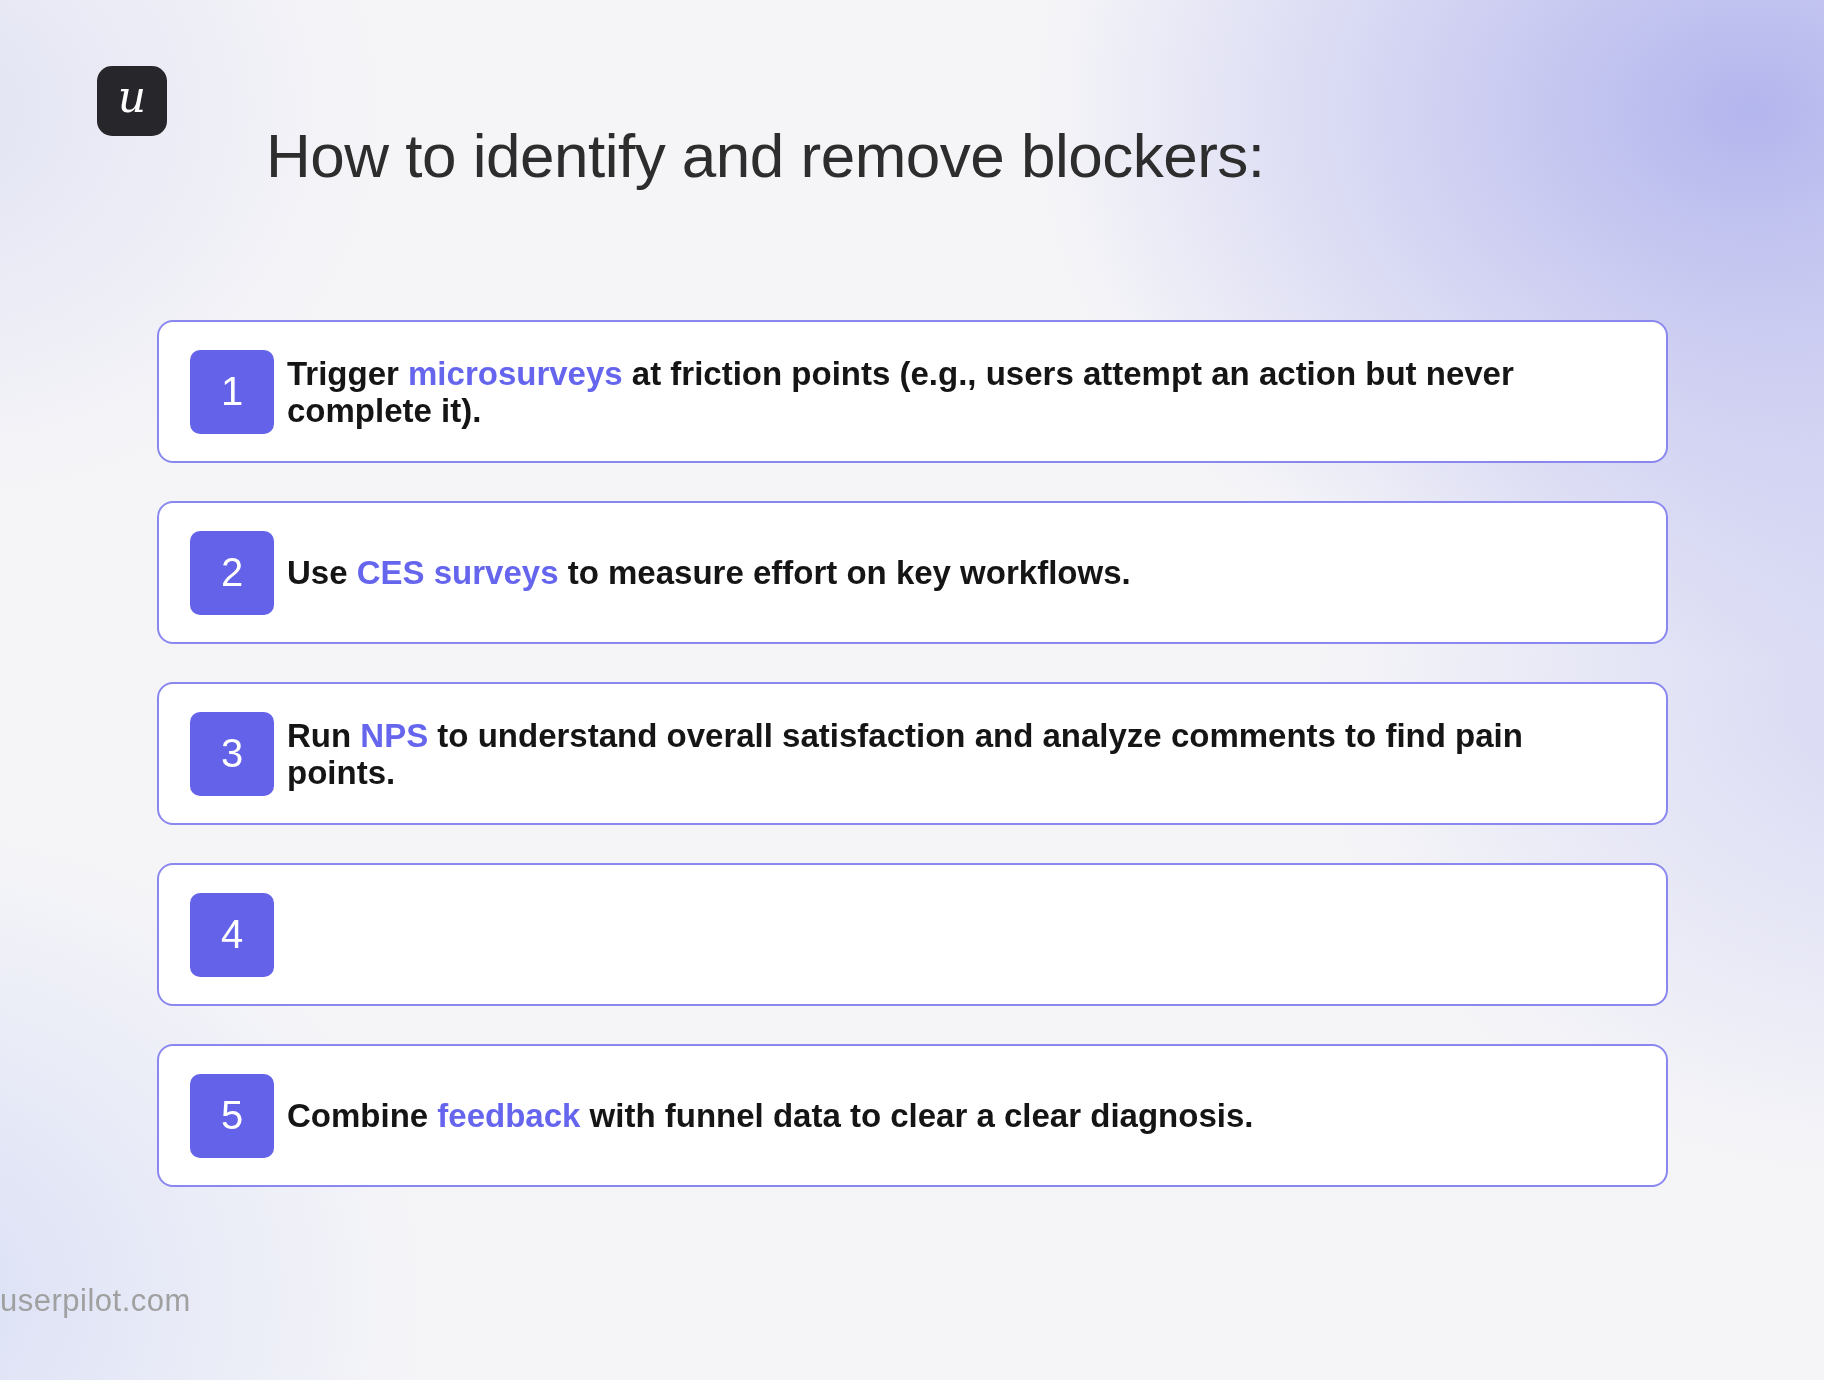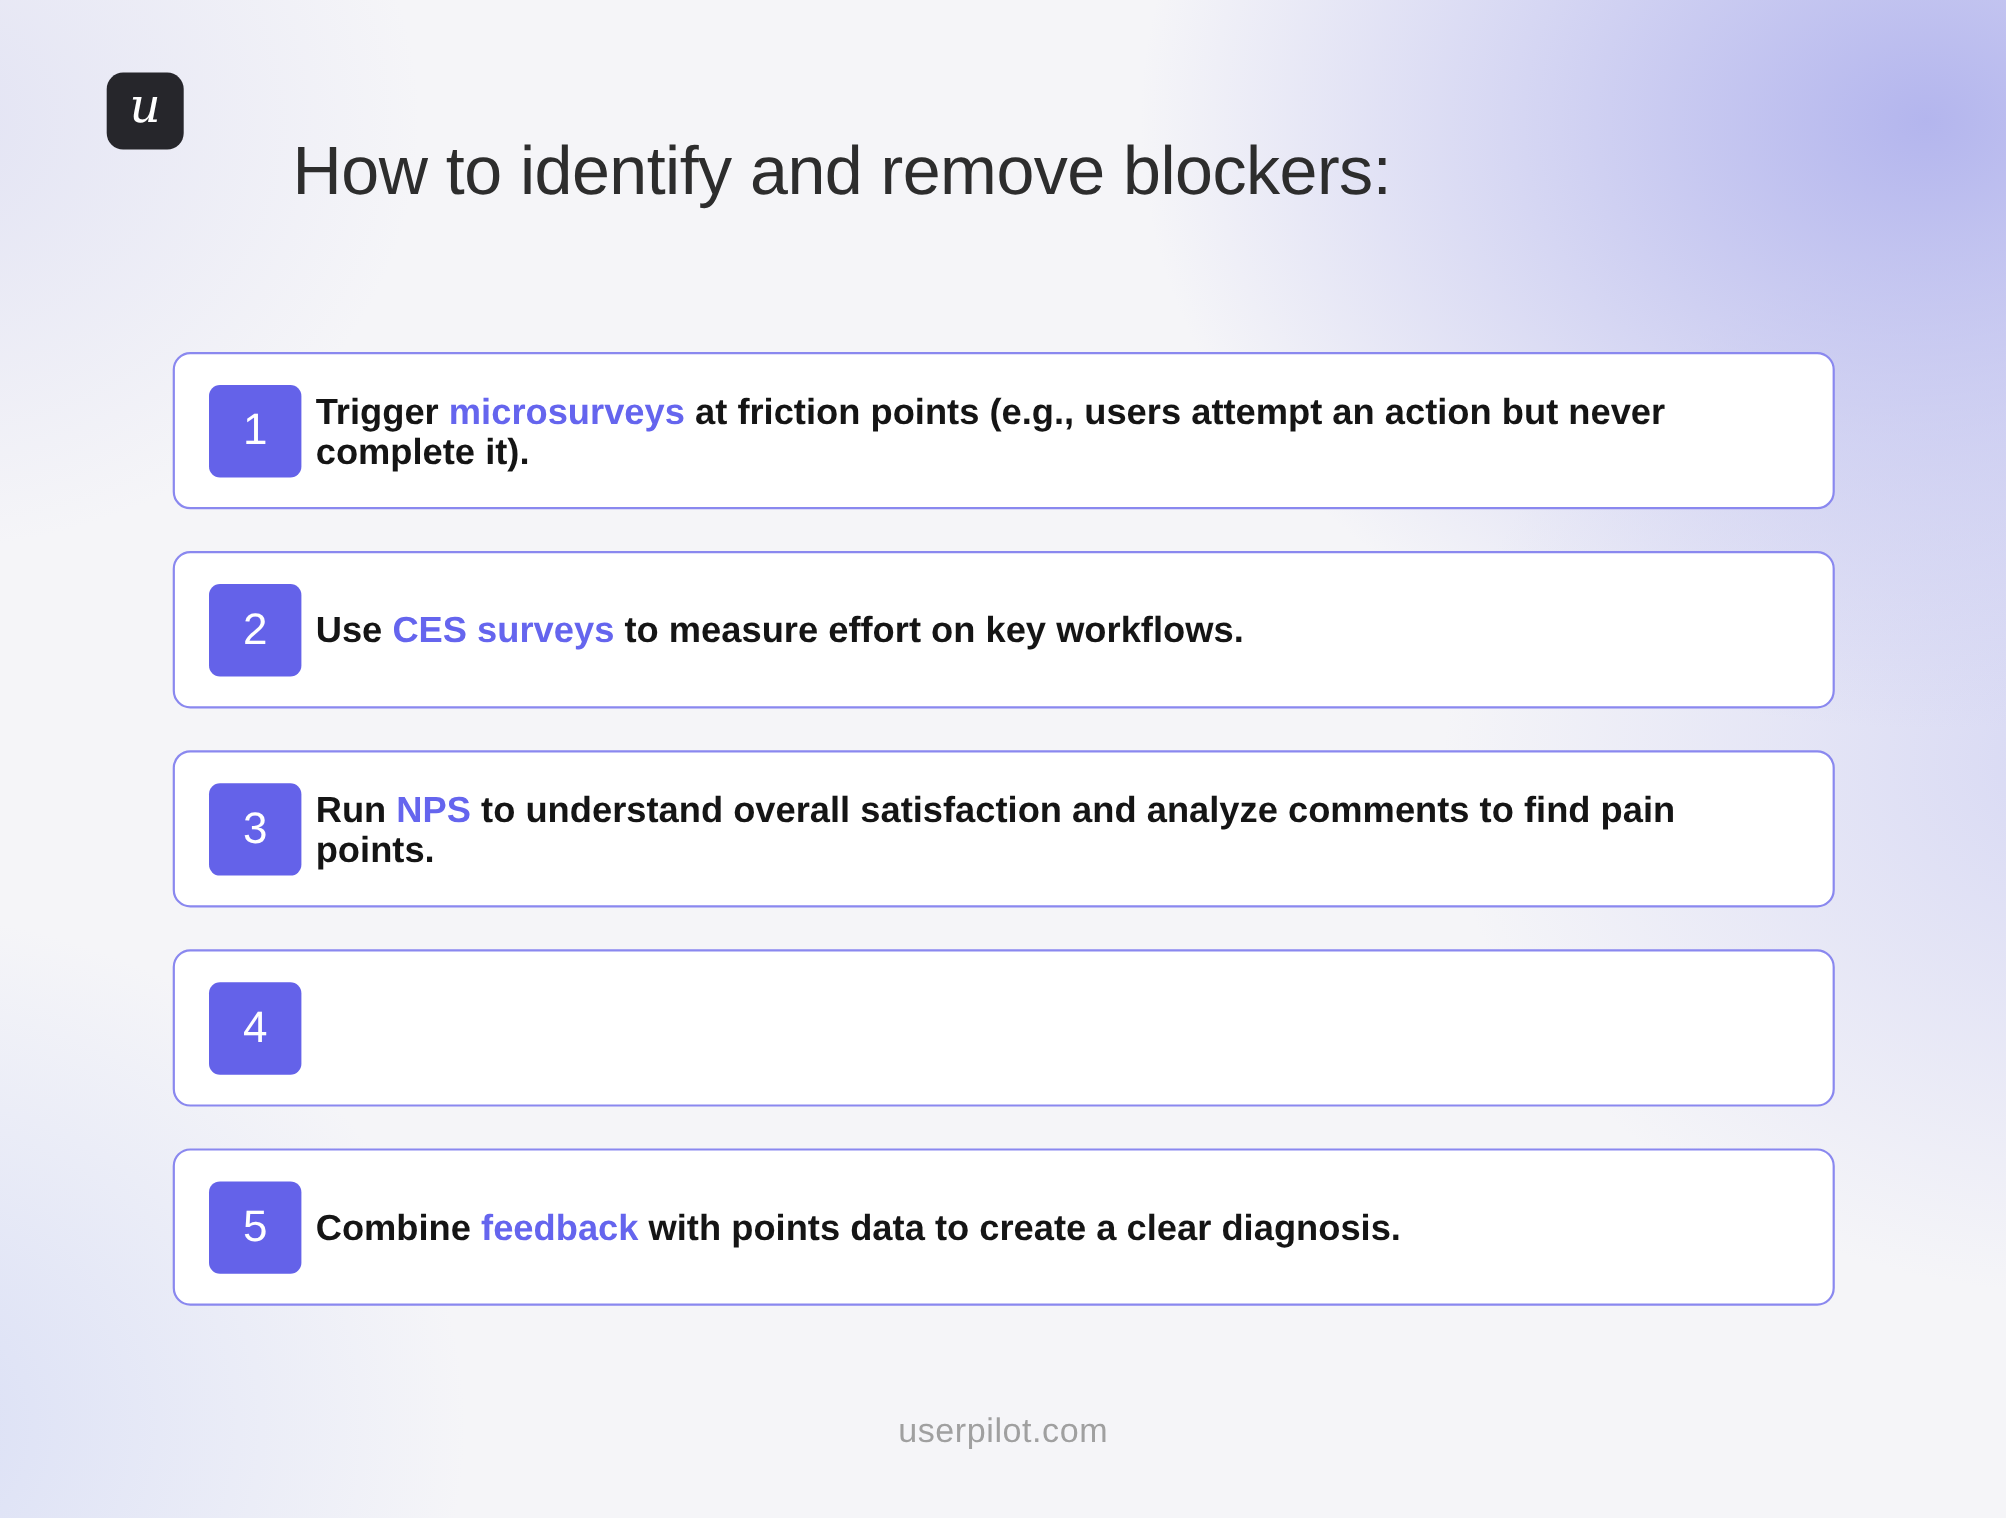--- a/index.html
+++ b/index.html
@@ -46,21 +46,21 @@
     background:#6462e9; color:#ffffff;
     font-size:40px; font-weight:400;
     display:flex; align-items:center; justify-content:center;
   }
   .text {
     margin:0 48px 0 128px;
     font-size:33px; line-height:37px; font-weight:bold; color:#151515;
   }
   .text .hl { color:#6565ee; }
   .footer {
-    position:absolute; left:0; right:0; top:1283px; text-align:center;
+    position:absolute; left:0; right:0; top:1283px; text-align:left;
     font-size:31px; font-weight:400; letter-spacing:0.5px; color:#a0a0a0;
   }
 </style>
 </head>
 <body>
 
 <div class="page">
 
   <div class="logo">
     <span class="letter">u</span>
@@ -83,19 +83,19 @@
     <div class="num">3</div>
     <p class="text"><span>Run </span><span class="hl">NPS</span><span> to understand overall satisfaction and analyze comments to find pain points.</span></p>
   </div>
 
   <div class="card">
     <div class="num">4</div>
   </div>
 
   <div class="card">
     <div class="num">5</div>
-    <p class="text"><span>Combine </span><span class="hl">feedback</span><span> with points data to create a clear diagnosis.</span></p>
+    <p class="text"><span>Combine </span><span class="hl">feedback</span><span> with funnel data to clear a clear diagnosis.</span></p>
   </div>
 </div>
 
   <div class="footer">userpilot.com</div>
 
 </div>
 
 </body></html>

